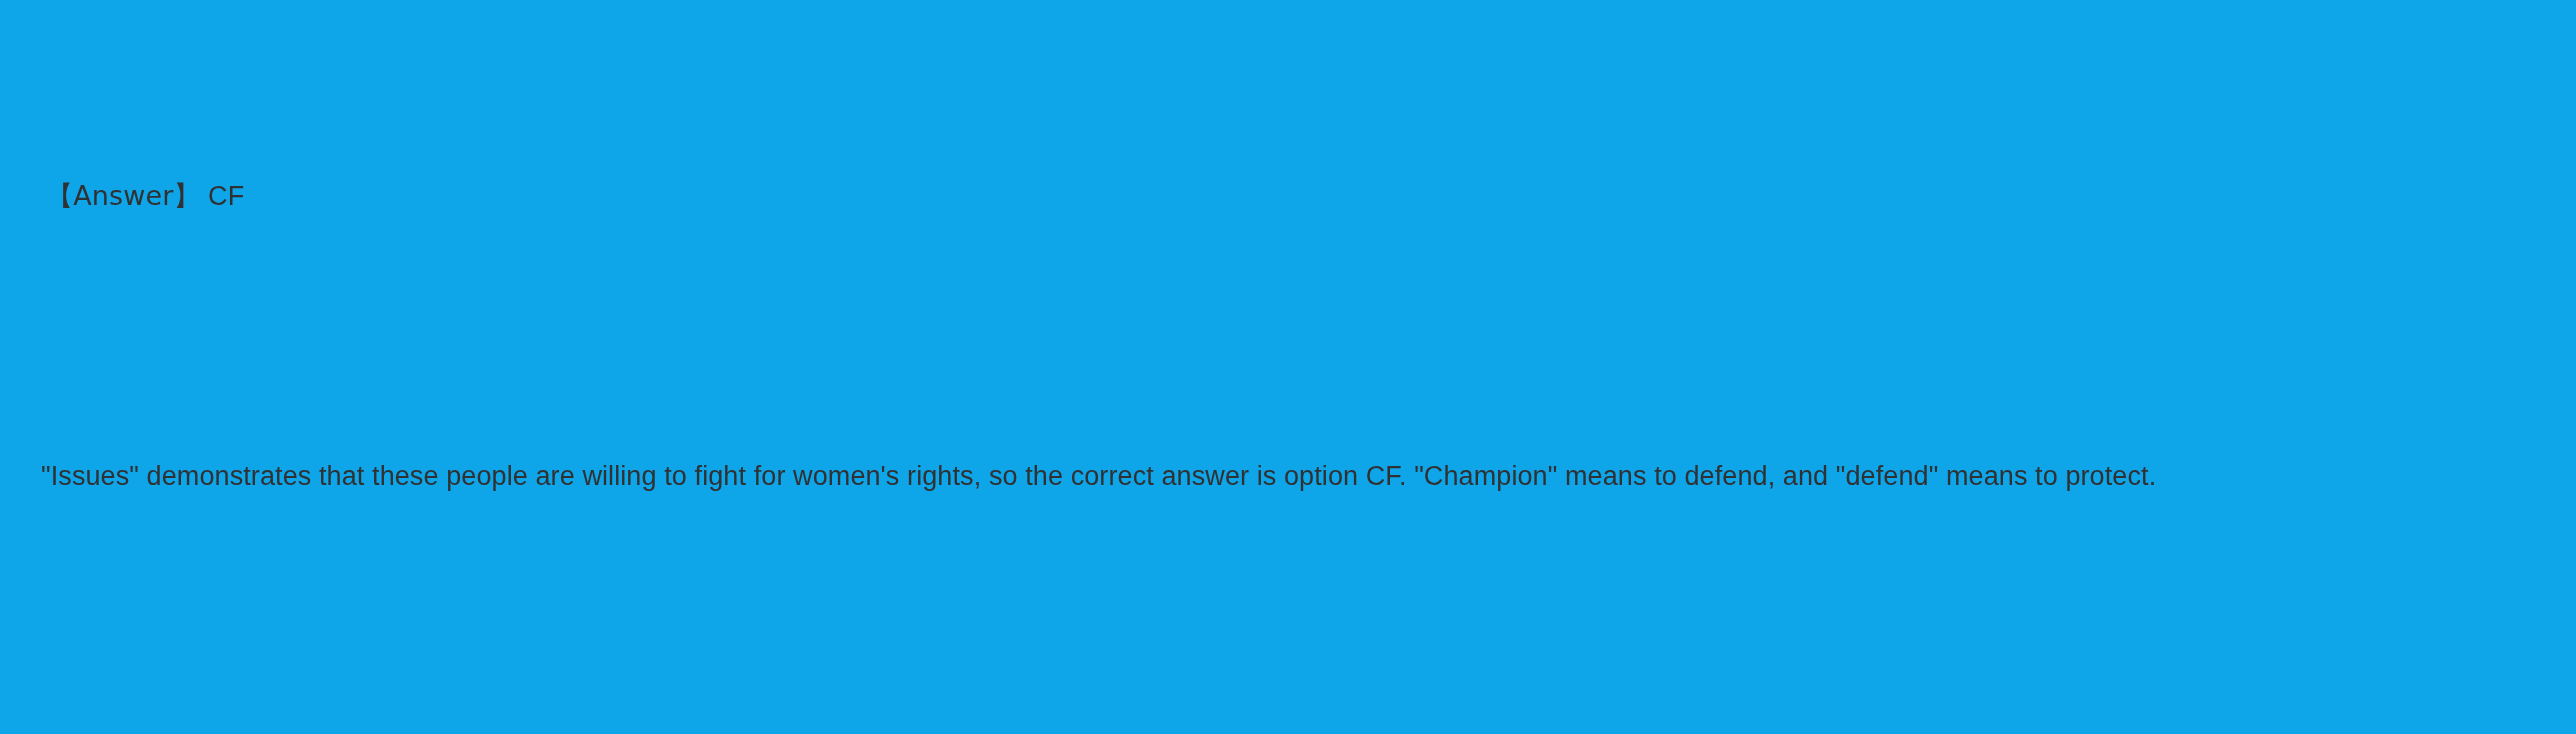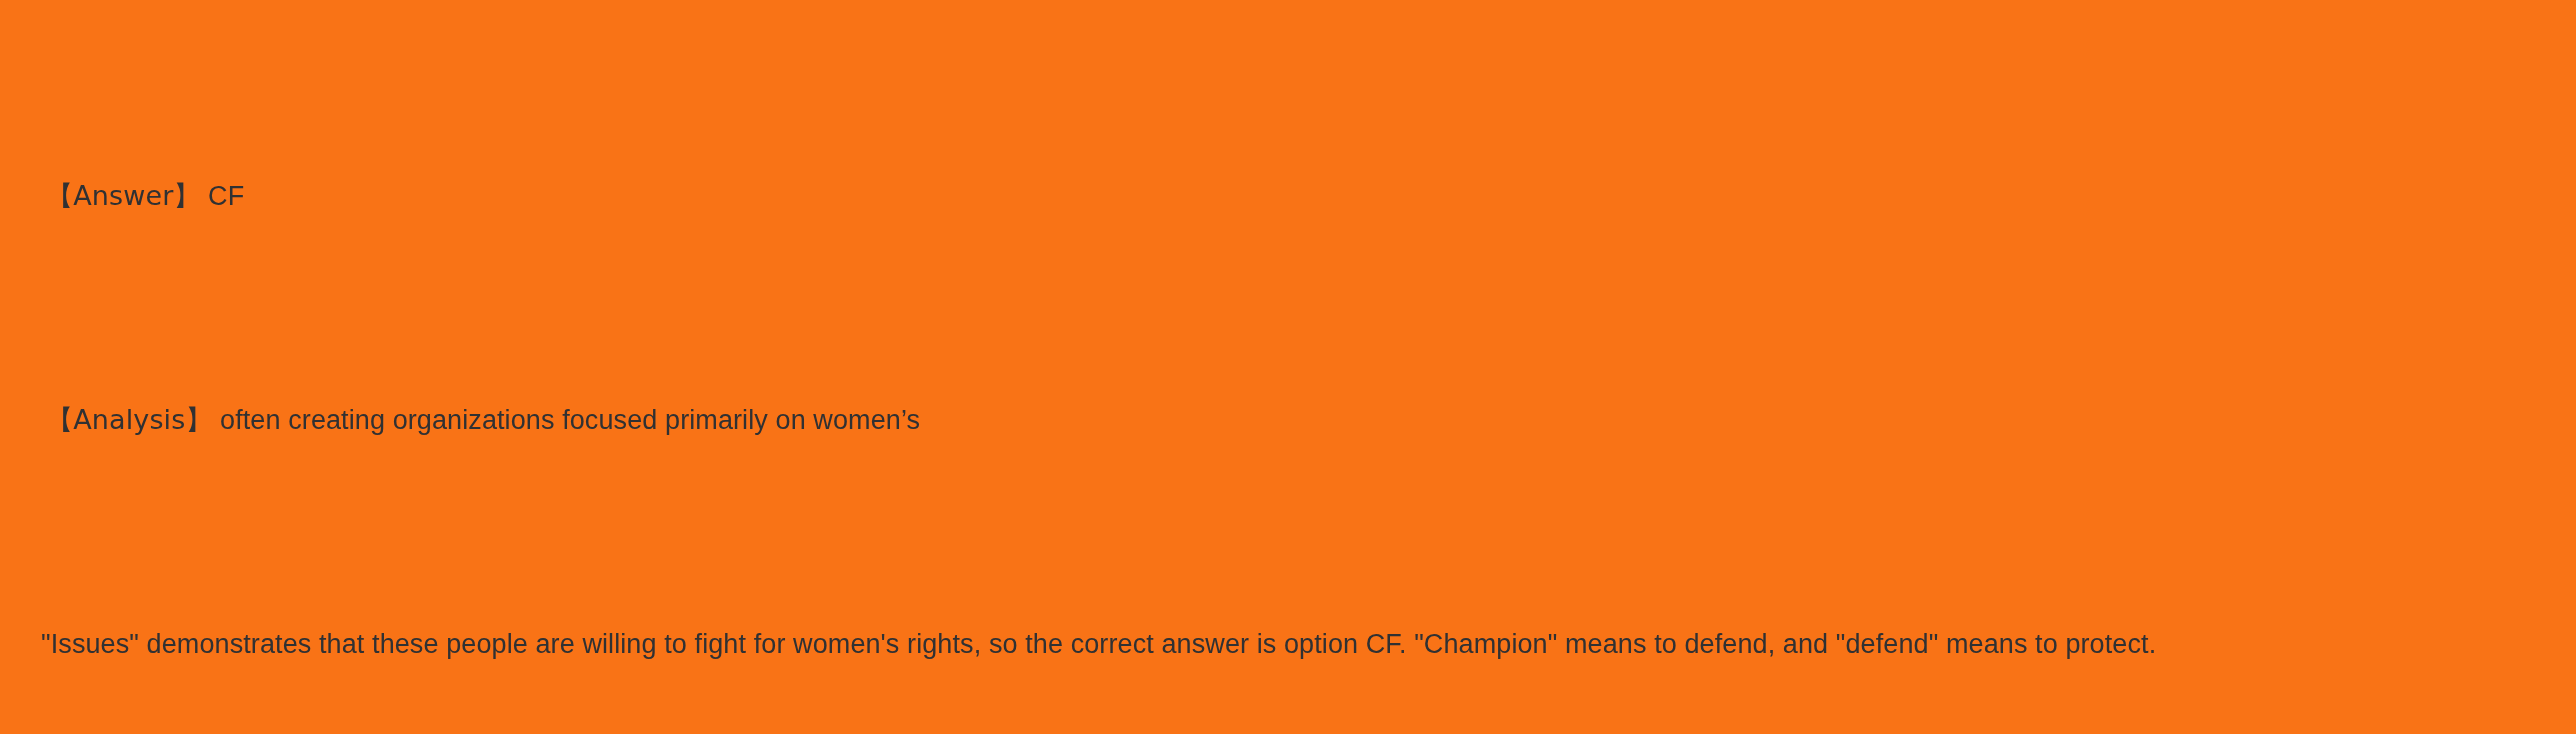--- a/index.html
+++ b/index.html
@@ -9,21 +9,21 @@
   body {
     width: 2576px;
     height: 734px;
     background: #f2f6fc;
     font-family: "Liberation Sans", sans-serif;
     overflow: hidden;
   }
   .page {
     width: 2576px;
     height: 734px;
-    background: #f97316;
+    background: #0ea5e9;
     box-sizing: border-box;
     padding: 0px 0px 0px 41px;
     position: relative;
   }
   .answer-body {
     color: #303133;
     font-size: 27px;
     line-height: 56px;
     letter-spacing: 0.1px;
     white-space: pre-wrap;
@@ -46,21 +46,20 @@
   }
 </style>
 </head>
 <body>
 
 <div class="page">
   <div class="answer-body">
 
     <div class="line indent"><span class="bracket">【Answer】</span><span> CF</span></div>
 
-    <div class="line indent"><span class="bracket">【Analysis】</span><span> often creating organizations focused primarily on women’s</span></div>
 
     <div class="para">"Issues" demonstrates that these people are willing to fight for women's rights, so the correct answer is option CF. "Champion" means to defend, and "defend" means to protect.</div>
 
     
 
     
 
     
     
     

